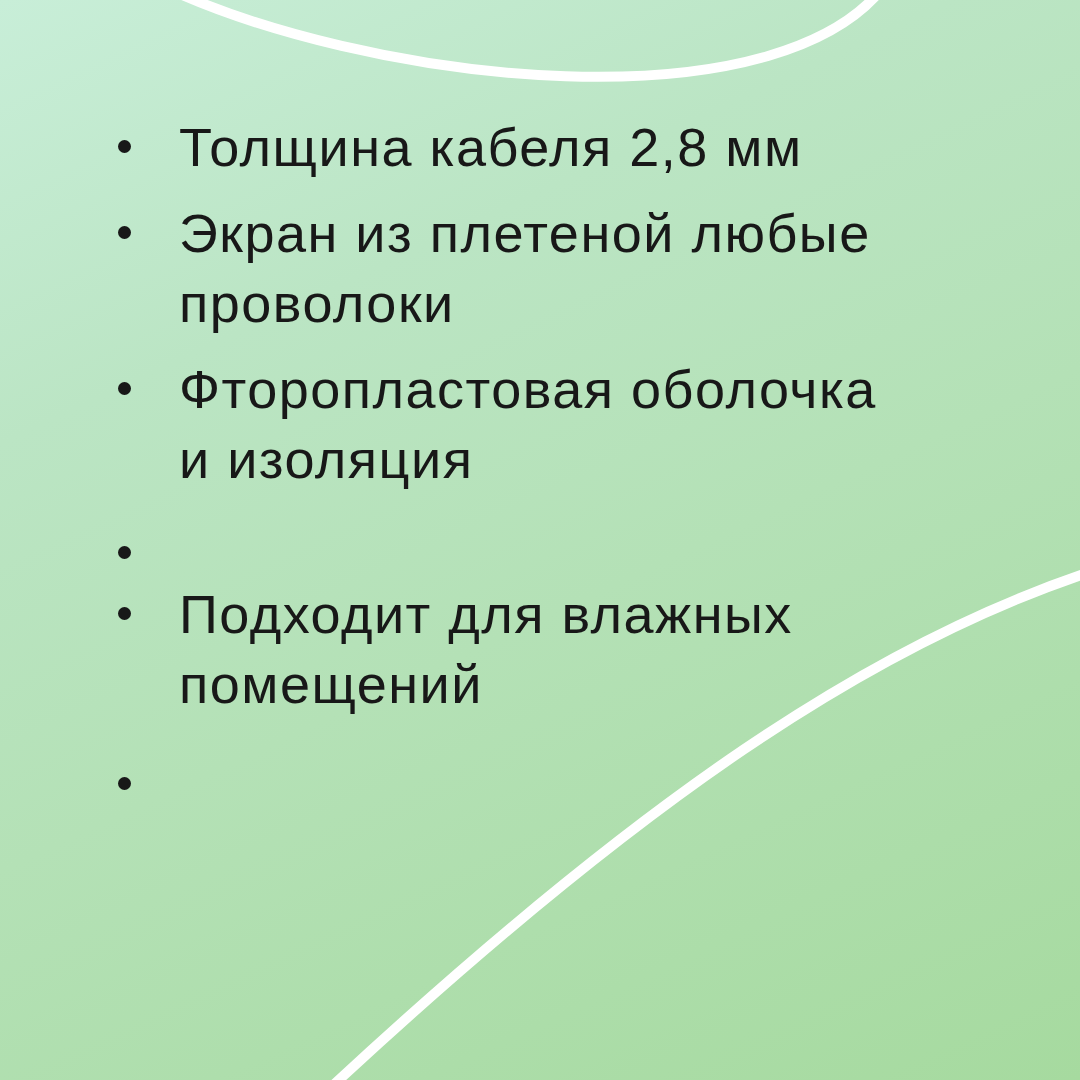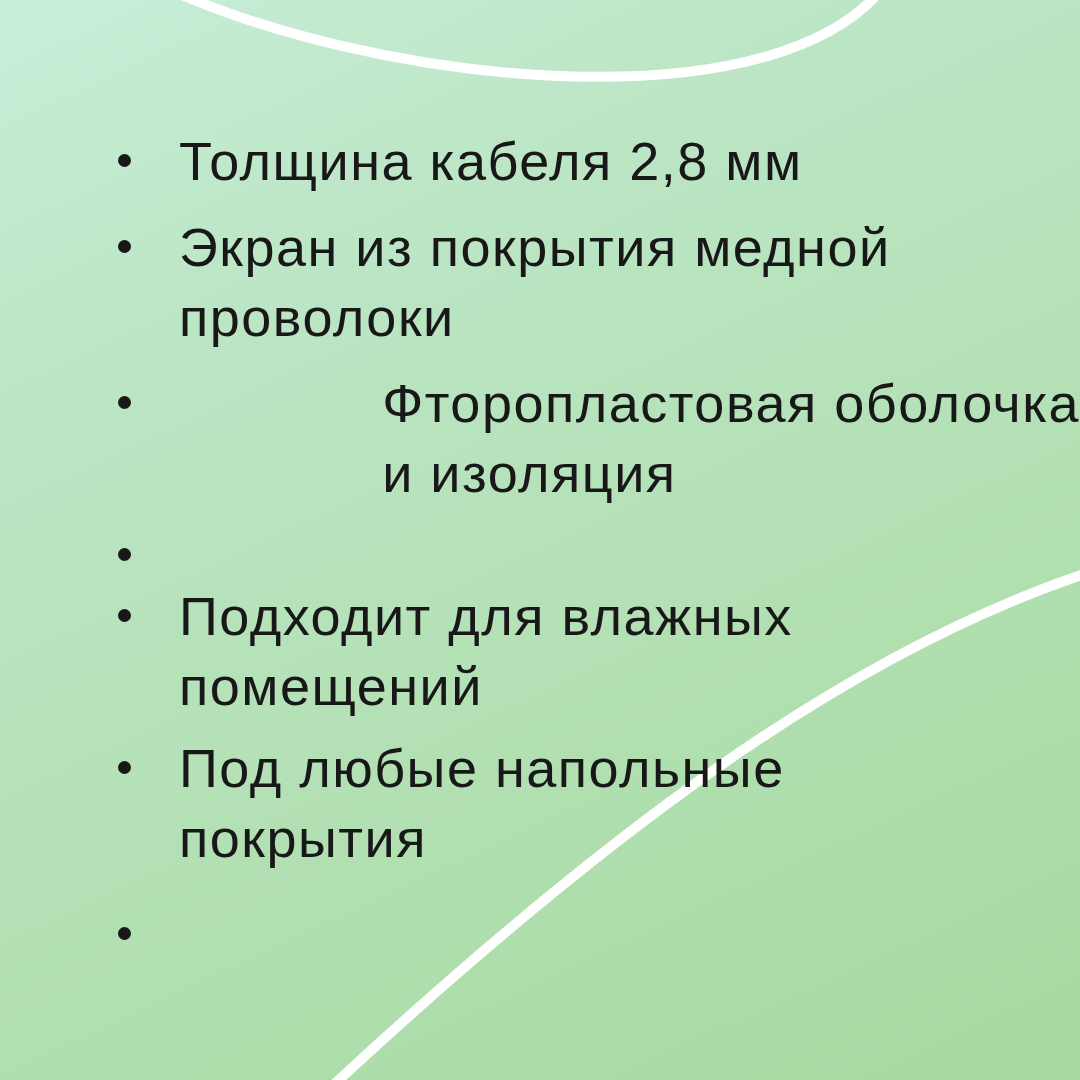--- a/index.html
+++ b/index.html
@@ -20,35 +20,35 @@
     position: absolute;
     left: 0;
     top: 0;
     width: 1080px;
     height: 1080px;
     pointer-events: none;
   }
   ul.features {
     position: absolute;
     left: 0;
-    top: 126px;
+    top: 112px;
     margin: 0;
     padding: 0;
     list-style: none;
     width: 1080px;
   }
   ul.features li {
     display: flex;
     align-items: flex-start;
   }
   ul.features li:nth-child(1) { margin-bottom: 16px; }
   ul.features li:nth-child(2) { margin-bottom: 16px; }
-  ul.features li:nth-child(3) { margin-bottom: 12px; justify-content: space-between; }
+  ul.features li:nth-child(3) { margin-bottom: 24px; }
   ul.features li:nth-child(4) { margin-bottom: 20px; }
-  ul.features li:nth-child(5) { margin-bottom: 12px; }
+  ul.features li:nth-child(5) { margin-bottom: 30px; }
   ul.features li:nth-child(6) { margin-bottom: 26px; }
   .dot {
     flex: none;
     width: 13px;
     height: 13px;
     border-radius: 50%;
     background: #181818;
     margin: 28px 48px 0 118px;
   }
   .txt {
@@ -70,39 +70,34 @@
     <path d="M 1090 572 C 870 645, 640 800, 328 1090" fill="none" stroke="#ffffff" stroke-width="10"></path>
   </svg>
 
   <ul class="features">
     <li>
       <span class="dot"></span>
       <span class="txt">Толщина кабеля 2,8 мм</span>
     </li>
     <li>
       <span class="dot"></span>
-      <span class="txt">Экран из покрытия медной
+      <span class="txt">Экран из плетеной любые
 проволоки</span>
     </li>
     <li>
       <span class="dot"></span>
       <span class="txt">Фторопластовая оболочка
 и изоляция</span>
     </li>
     <li>
       <span class="dot"></span>
     </li>
     <li>
       <span class="dot"></span>
       <span class="txt">Подходит для влажных
 помещений</span>
     </li>
     <li>
       <span class="dot"></span>
-      <span class="txt">Под любые напольные
-покрытия</span>
-    </li>
-    <li>
-      <span class="dot"></span>
     </li>
   </ul>
 
 </div>
 
 </body></html>

